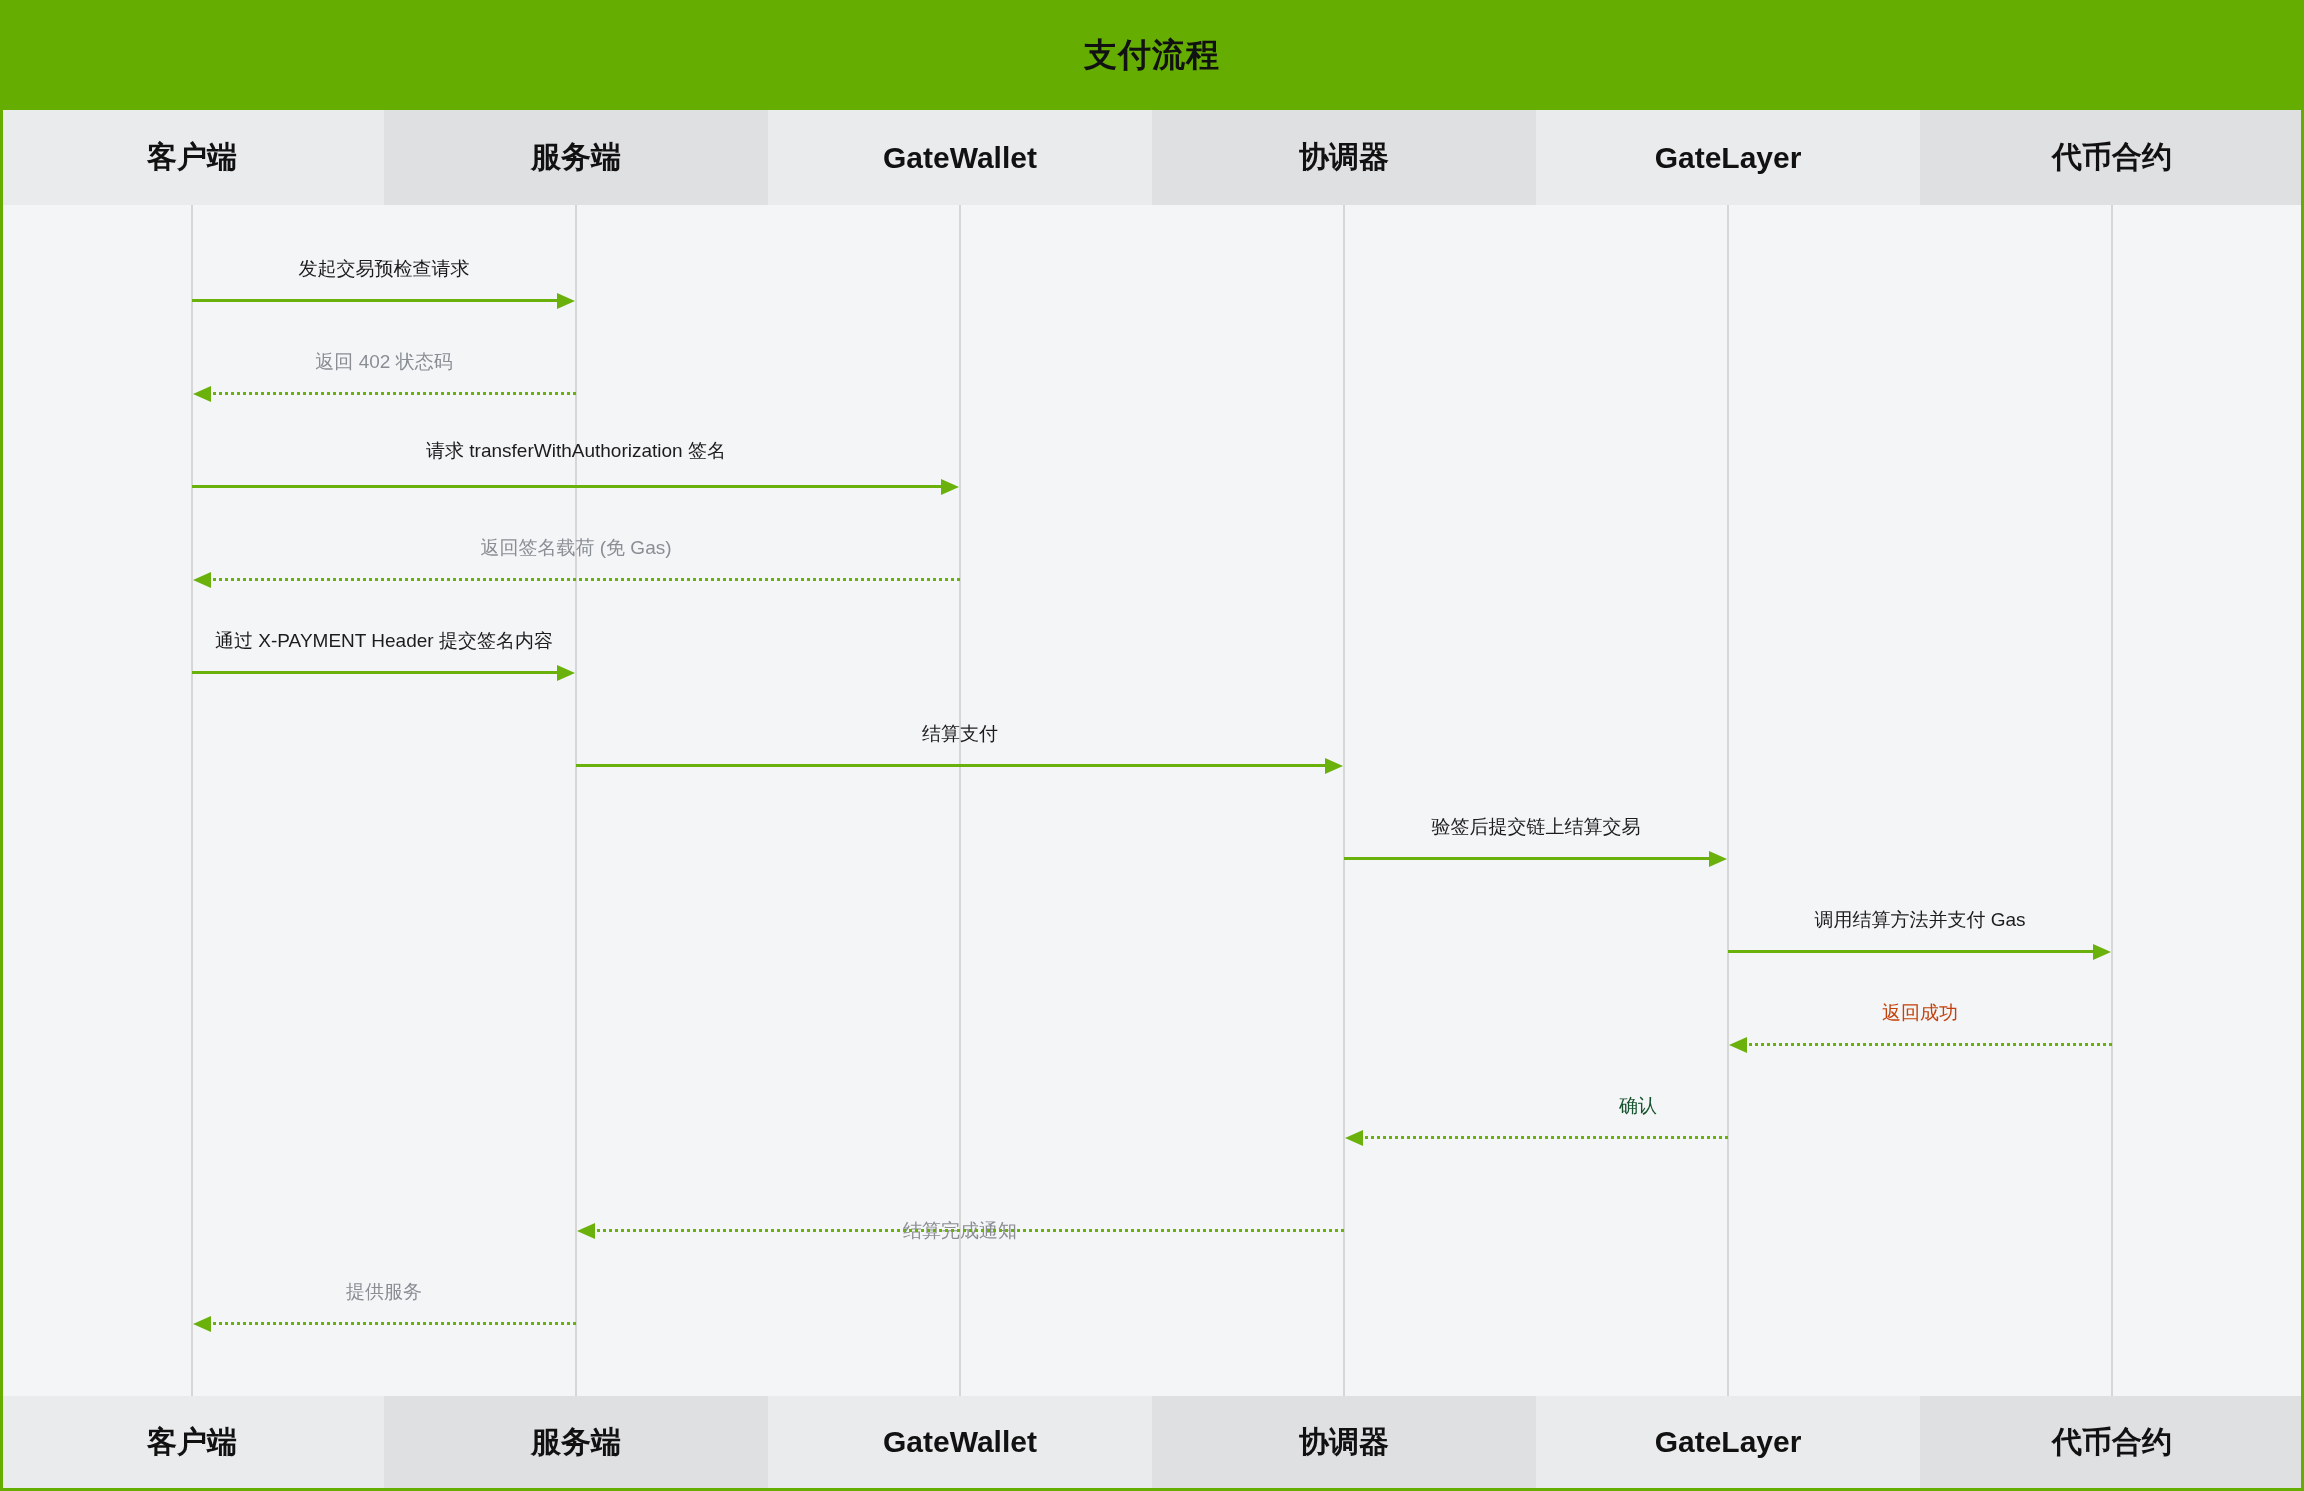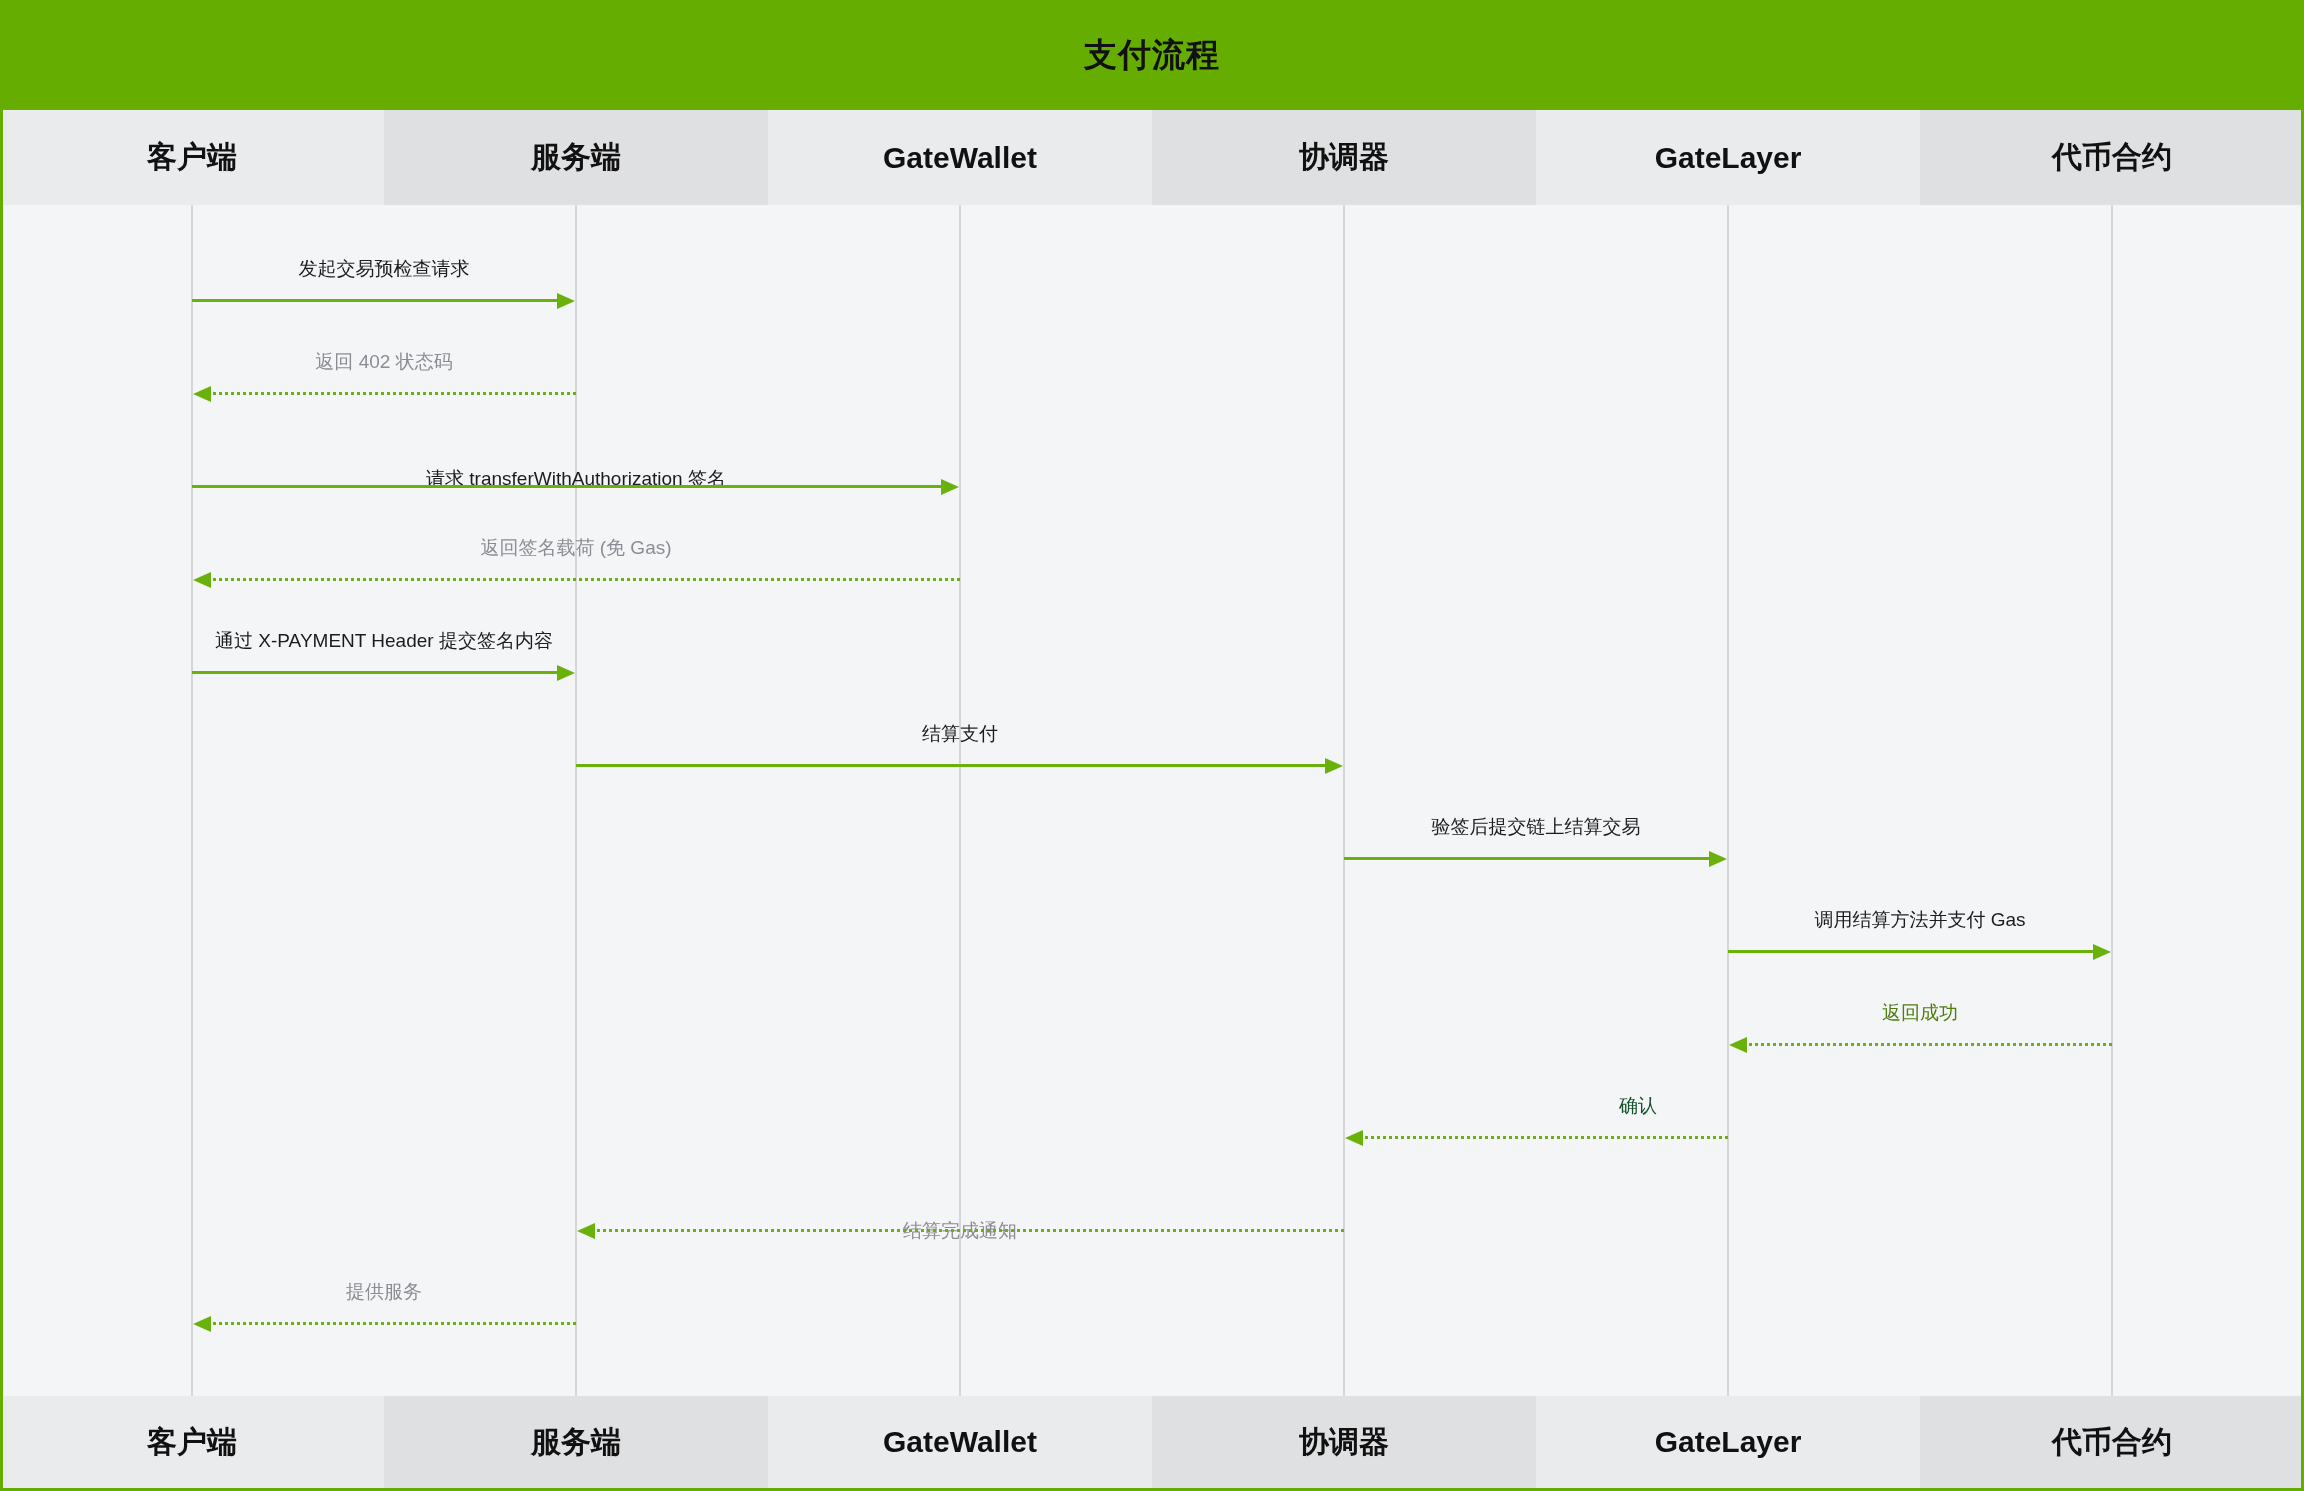--- a/index.html
+++ b/index.html
@@ -82,21 +82,21 @@
         <div class="msg-label solid" style="left: 384px; top: 254px; color: rgb(28, 28, 30);">发起交易预检查请求</div>
         <div class="msg-line" style="left: 192px; width: 368px; top: 299px; border-top: 3px solid rgb(106, 177, 11);"></div>
         <div class="arrowhead" style="top: 293px; border-top: 8px solid transparent; border-bottom: 8px solid transparent; left: 557px; border-left: 18px solid rgb(106, 177, 11);"></div>
       </div>
       <div>
         <div class="msg-label dashed" style="left: 384px; top: 347px; color: rgb(138, 142, 148);">返回 402 状态码</div>
         <div class="msg-line" style="left: 208px; width: 368px; top: 392px; border-top: 3px dotted rgb(106, 177, 11);"></div>
         <div class="arrowhead" style="top: 386px; border-top: 8px solid transparent; border-bottom: 8px solid transparent; left: 193px; border-right: 18px solid rgb(106, 177, 11);"></div>
       </div>
       <div>
-        <div class="msg-label solid" style="left: 576px; top: 464px; color: rgb(28, 28, 30);">请求 transferWithAuthorization 签名</div>
+        <div class="msg-label solid" style="left: 576px; top: 436px; color: rgb(28, 28, 30);">请求 transferWithAuthorization 签名</div>
         <div class="msg-line" style="left: 192px; width: 752px; top: 485px; border-top: 3px solid rgb(106, 177, 11);"></div>
         <div class="arrowhead" style="top: 479px; border-top: 8px solid transparent; border-bottom: 8px solid transparent; left: 941px; border-left: 18px solid rgb(106, 177, 11);"></div>
       </div>
       <div>
         <div class="msg-label dashed" style="left: 576px; top: 533px; color: rgb(138, 142, 148);">返回签名载荷 (免 Gas)</div>
         <div class="msg-line" style="left: 208px; width: 752px; top: 578px; border-top: 3px dotted rgb(106, 177, 11);"></div>
         <div class="arrowhead" style="top: 572px; border-top: 8px solid transparent; border-bottom: 8px solid transparent; left: 193px; border-right: 18px solid rgb(106, 177, 11);"></div>
       </div>
       <div>
         <div class="msg-label solid" style="left: 384px; top: 626px; color: rgb(28, 28, 30);">通过 X-PAYMENT Header 提交签名内容</div>
@@ -112,21 +112,21 @@
         <div class="msg-label solid" style="left: 1536px; top: 812px; color: rgb(28, 28, 30);">验签后提交链上结算交易</div>
         <div class="msg-line" style="left: 1344px; width: 368px; top: 857px; border-top: 3px solid rgb(106, 177, 11);"></div>
         <div class="arrowhead" style="top: 851px; border-top: 8px solid transparent; border-bottom: 8px solid transparent; left: 1709px; border-left: 18px solid rgb(106, 177, 11);"></div>
       </div>
       <div>
         <div class="msg-label solid" style="left: 1920px; top: 905px; color: rgb(28, 28, 30);">调用结算方法并支付 Gas</div>
         <div class="msg-line" style="left: 1728px; width: 368px; top: 950px; border-top: 3px solid rgb(106, 177, 11);"></div>
         <div class="arrowhead" style="top: 944px; border-top: 8px solid transparent; border-bottom: 8px solid transparent; left: 2093px; border-left: 18px solid rgb(106, 177, 11);"></div>
       </div>
       <div>
-        <div class="msg-label dashed" style="left: 1920px; top: 998px; color: #4d7c0f; font-family: Liberation Serif, serif;">返回成功</div>
+        <div class="msg-label dashed" style="left: 1920px; top: 998px; color: #c2410c; font-family: Liberation Serif, serif;">返回成功</div>
         <div class="msg-line" style="left: 1744px; width: 368px; top: 1043px; border-top: 3px dotted rgb(106, 177, 11);"></div>
         <div class="arrowhead" style="top: 1037px; border-top: 8px solid transparent; border-bottom: 8px solid transparent; left: 1729px; border-right: 18px solid rgb(106, 177, 11);"></div>
       </div>
       <div>
         <div class="msg-label dashed" style="left: 1592px; top: 1091px; color: #14532d; margin-left: 46px;">确认</div>
         <div class="msg-line" style="left: 1360px; width: 368px; top: 1136px; border-top: 3px dotted rgb(106, 177, 11);"></div>
         <div class="arrowhead" style="top: 1130px; border-top: 8px solid transparent; border-bottom: 8px solid transparent; left: 1345px; border-right: 18px solid rgb(106, 177, 11);"></div>
       </div>
       <div>
         <div class="msg-label dashed" style="left: 960px; top: 1184px; color: rgb(138, 142, 148); margin-top: 32px;">结算完成通知</div>

